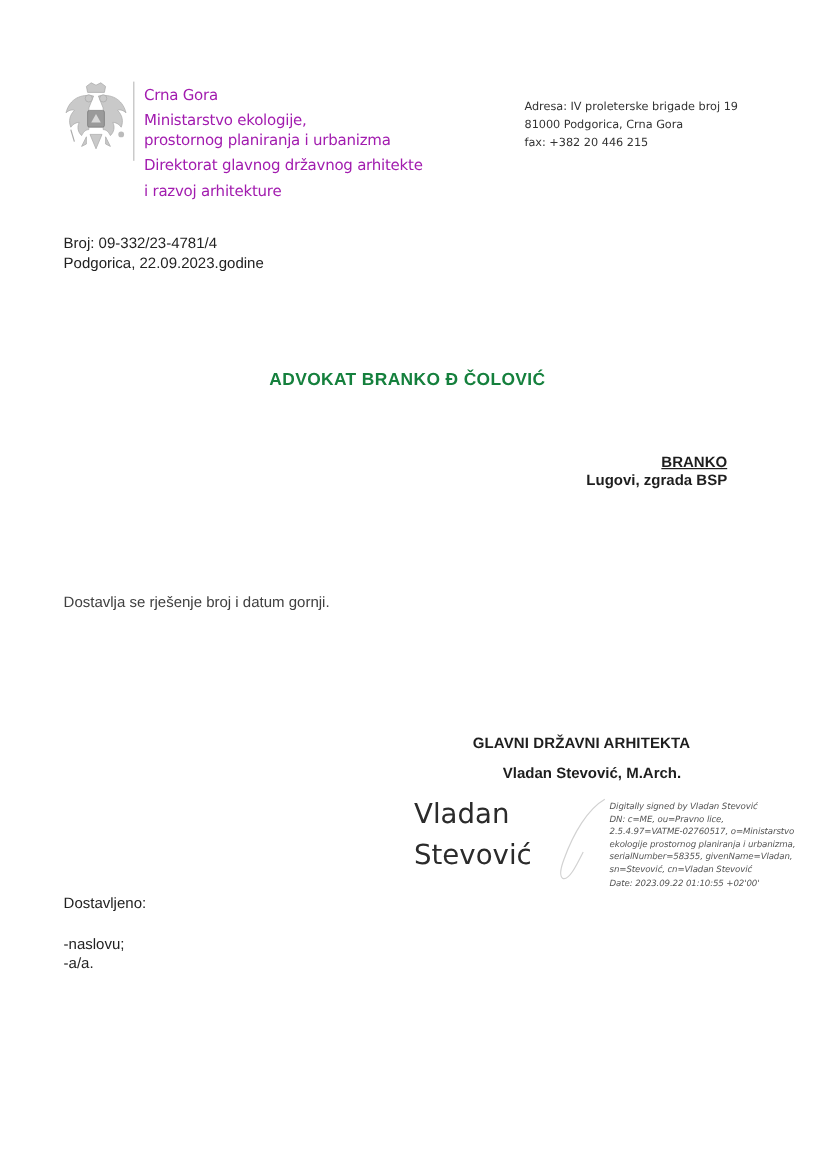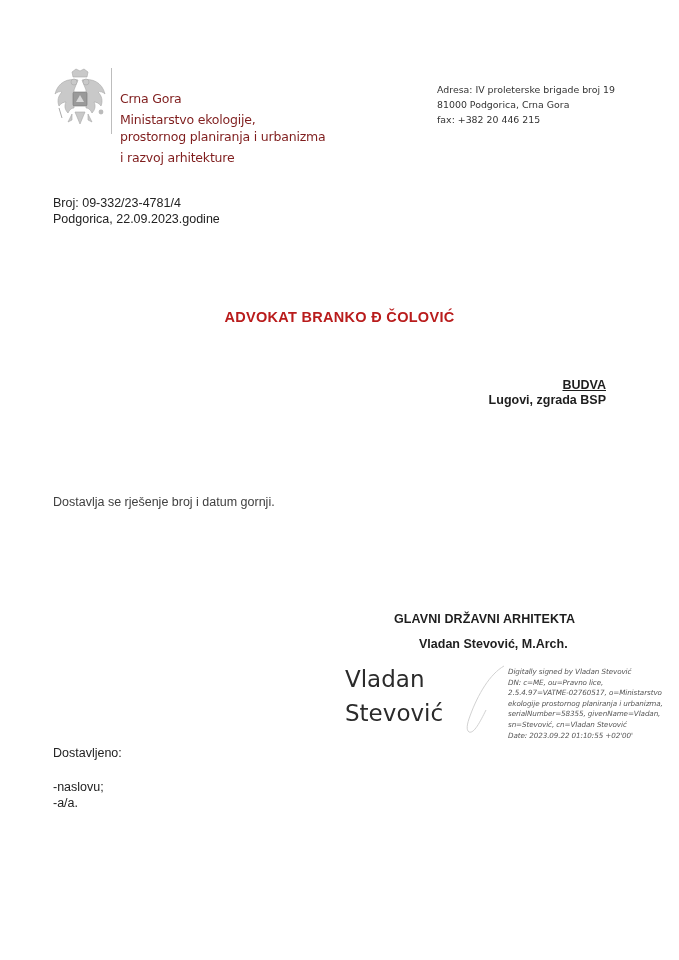--- a/index.html
+++ b/index.html
@@ -8,29 +8,29 @@
       color: #222;
     }
     .abs { position: absolute; }
     .sans { font-family: "Liberation Sans", sans-serif; }
     .hum { font-family: "DejaVu Sans", sans-serif; }
 
     
     .crest { left: 52px; top: 68px; width: 56px; height: 62px; }
     .crest-divider { left: 111px; top: 68px; width: 1px; height: 66px; background: #bdbdbd; }
 
-    .inst { left: 120px; top: 70px; font-size: 12.5px; line-height: 17px; color: #7f1d1d; letter-spacing: -0.2px; margin-top: 20px; }
+    .inst { left: 120px; top: 70px; font-size: 12.5px; line-height: 17px; color: #a21caf; letter-spacing: -0.2px; }
     .inst div { white-space: nowrap; }
     .inst .gap { margin-top: 4px; }
 
     .addr { right: 64px; top: 82px; font-size: 9.4px; line-height: 15px; text-align: left; color: #333; }
 
     .ref { left: 53px; top: 195px; font-size: 12.5px; line-height: 16px; color: #222; }
 
-    .recipient { left: 0; width: 679px; top: 309px; text-align: center; font-size: 14.5px; font-weight: bold; letter-spacing: 0.3px; color: #b91c1c; }
+    .recipient { left: 0; width: 679px; top: 309px; text-align: center; font-size: 14.5px; font-weight: bold; letter-spacing: 0.3px; color: #15803d; }
 
     .city { right: 73px; top: 378px; font-size: 12.5px; font-weight: bold; text-decoration: underline; color: #1e1e1e; }
     .place { right: 73px; top: 393px; font-size: 12.5px; font-weight: bold; color: #1e1e1e; }
 
     .body-text { left: 53px; top: 495px; font-size: 12.5px; color: #404040; }
 
     .sign-title { left: 394px; top: 612px; font-size: 12.5px; font-weight: bold; color: #1e1e1e; letter-spacing: 0.1px; }
     .sign-name { left: 419px; top: 637px; font-size: 12.5px; font-weight: bold; color: #1e1e1e; }
 
     .sig-big { left: 345px; top: 662px; font-size: 23px; line-height: 34px; color: #2b2b2b; }
@@ -67,36 +67,37 @@
     <circle cx="49" cy="44" r="2.4" fill="#bbb"></circle>
     <line x1="7" y1="40" x2="10" y2="50" stroke="#aaa" stroke-width="1"></line>
   </svg>
 </div>
 <div class="abs crest-divider"></div>
 
 <div class="abs inst hum">
   <div>Crna Gora</div>
   <div class="gap">Ministarstvo ekologije,</div>
   <div>prostornog planiranja i urbanizma</div>
+  <div class="gap">Direktorat glavnog državnog arhitekte</div>
   <div class="gap">i razvoj arhitekture</div>
 </div>
 
 <div class="abs addr hum">
   <div>Adresa: IV proleterske brigade broj 19</div>
   <div>81000 Podgorica, Crna Gora</div>
   <div>fax: +382 20 446 215</div>
 </div>
 
 <div class="abs ref sans">
   <div>Broj: 09-332/23-4781/4</div>
   <div>Podgorica, 22.09.2023.godine</div>
 </div>
 
 <div class="abs recipient sans">ADVOKAT BRANKO Đ ČOLOVIĆ</div>
-<div class="abs city sans">BUDVA</div>
+<div class="abs city sans">BRANKO</div>
 <div class="abs place sans">Lugovi, zgrada BSP</div>
 
 <div class="abs body-text sans">Dostavlja se rješenje broj i datum gornji.</div>
 
 <div class="abs sign-title sans">GLAVNI DRŽAVNI ARHITEKTA</div>
 <div class="abs sign-name sans">Vladan Stevović, M.Arch.</div>
 
 <div class="abs sig-big hum">
   <div>Vladan</div>
   <div>Stevović</div>

